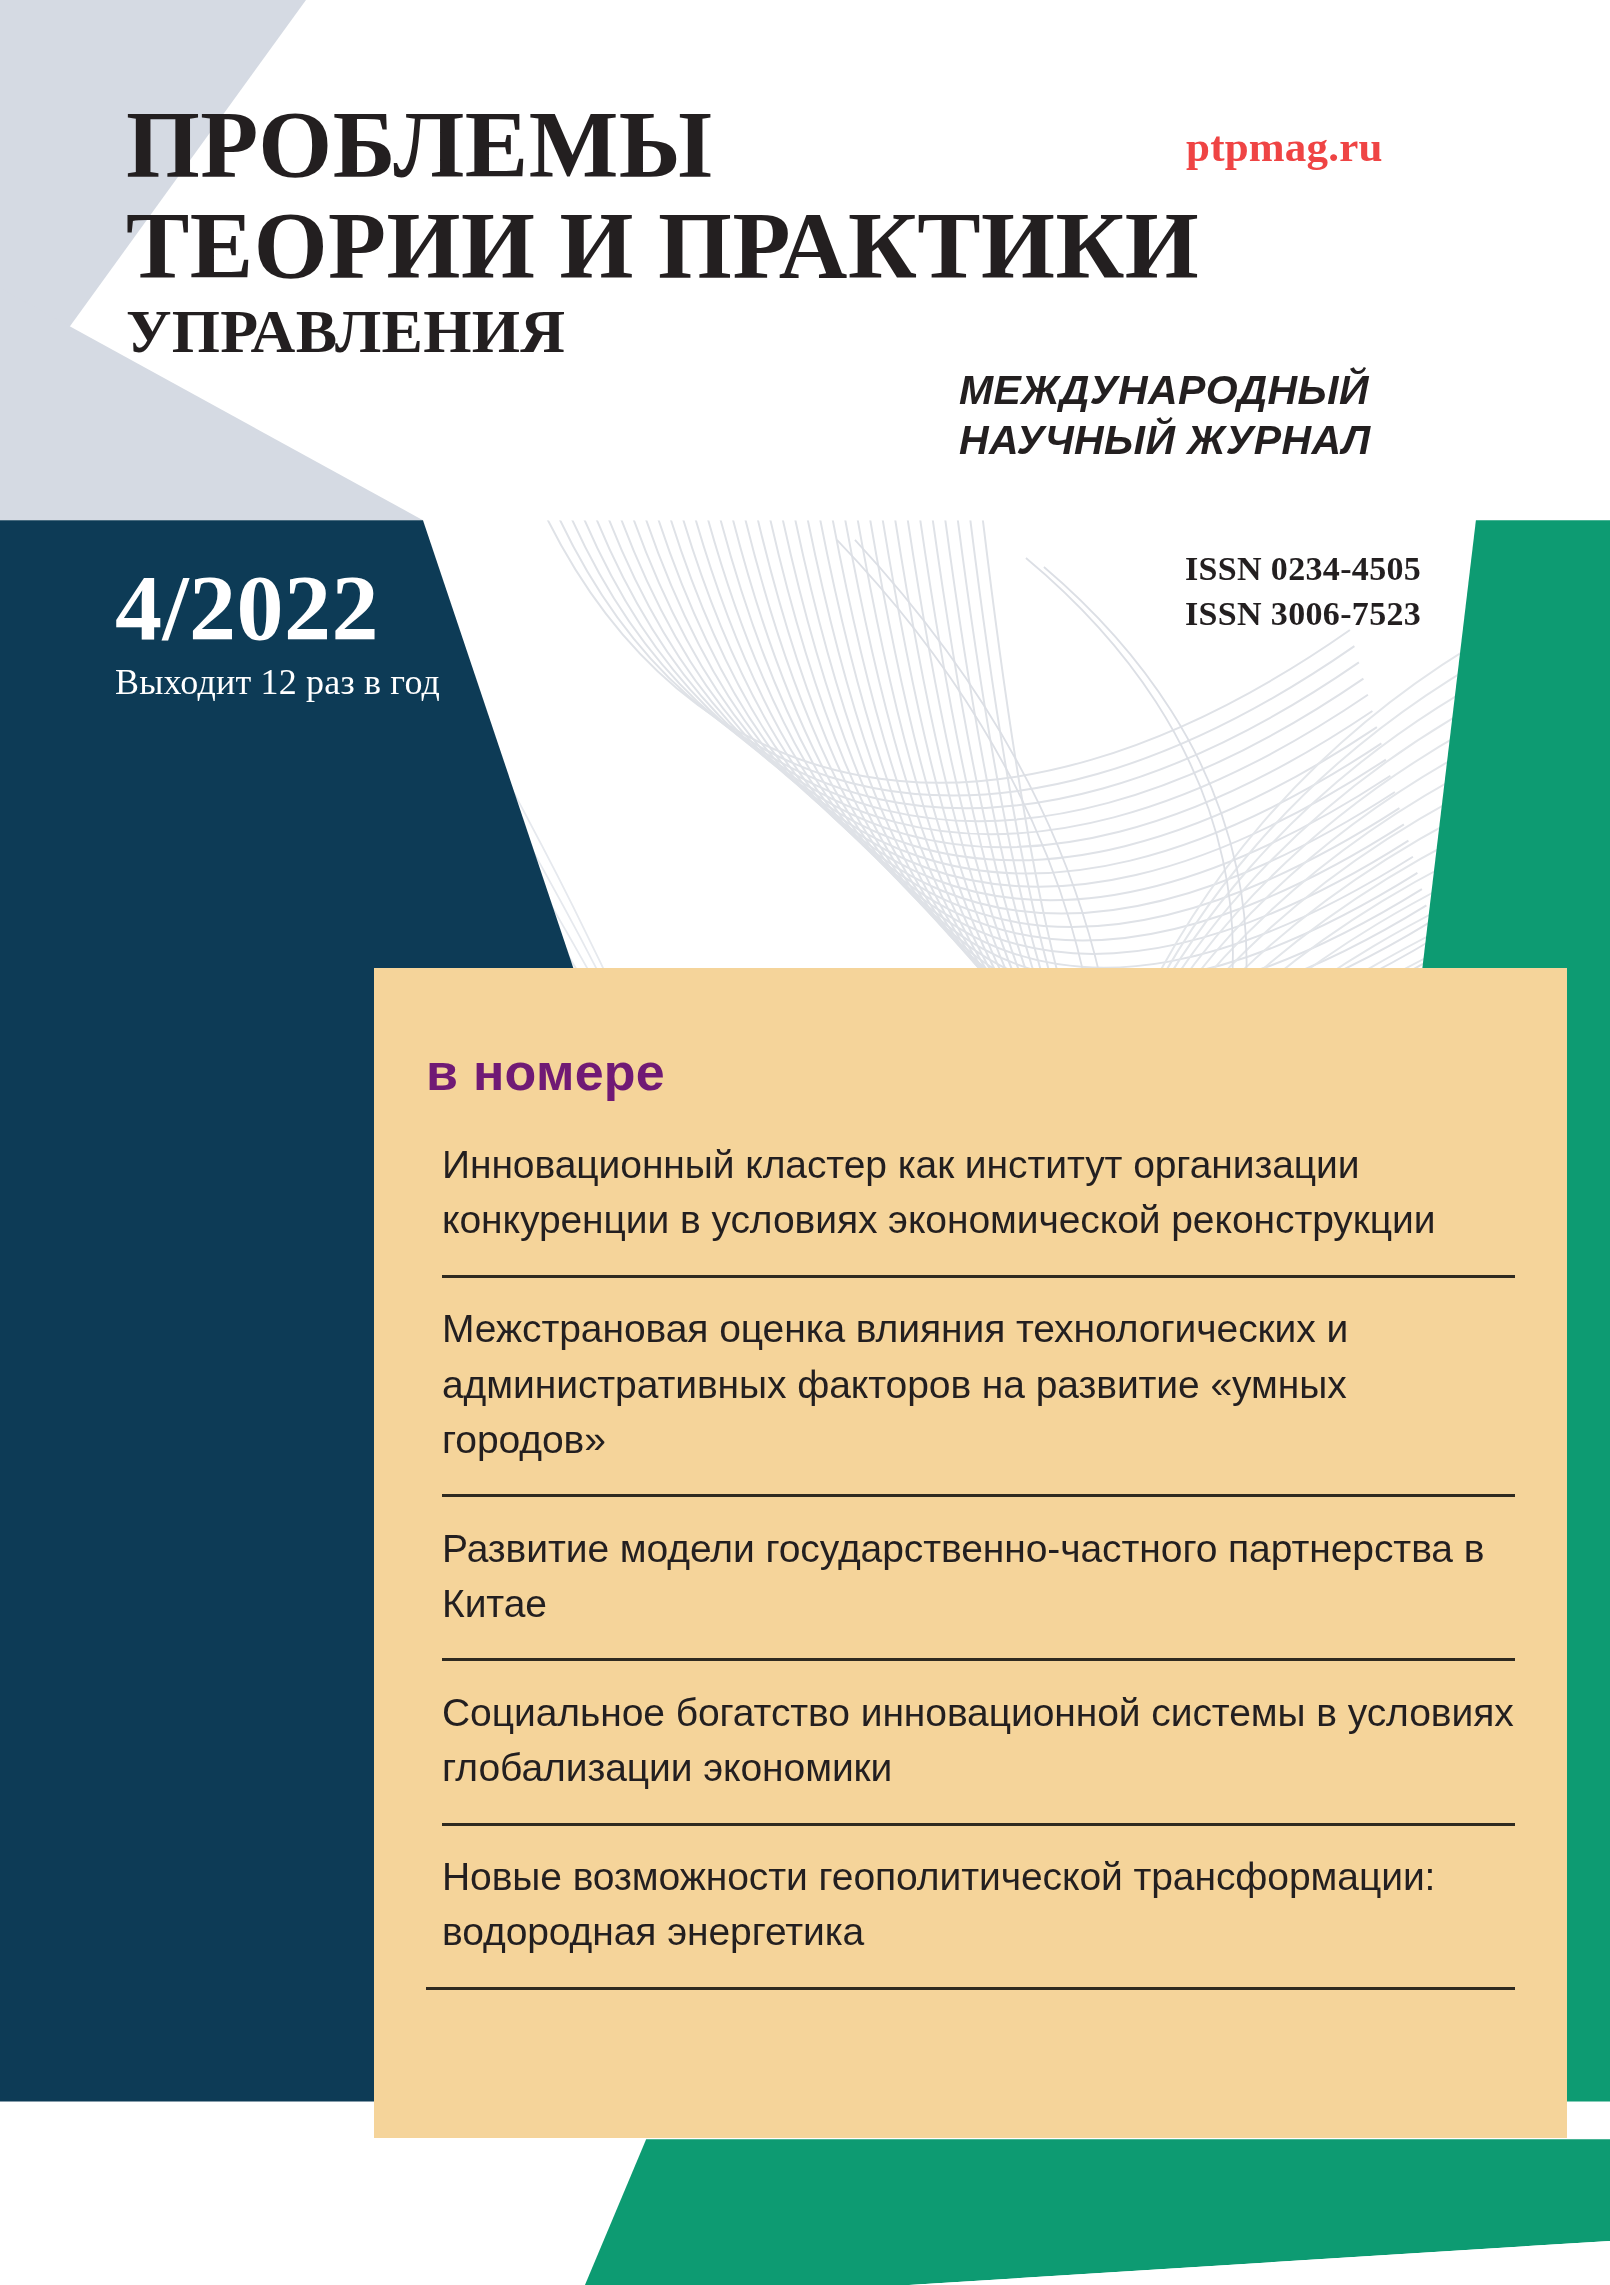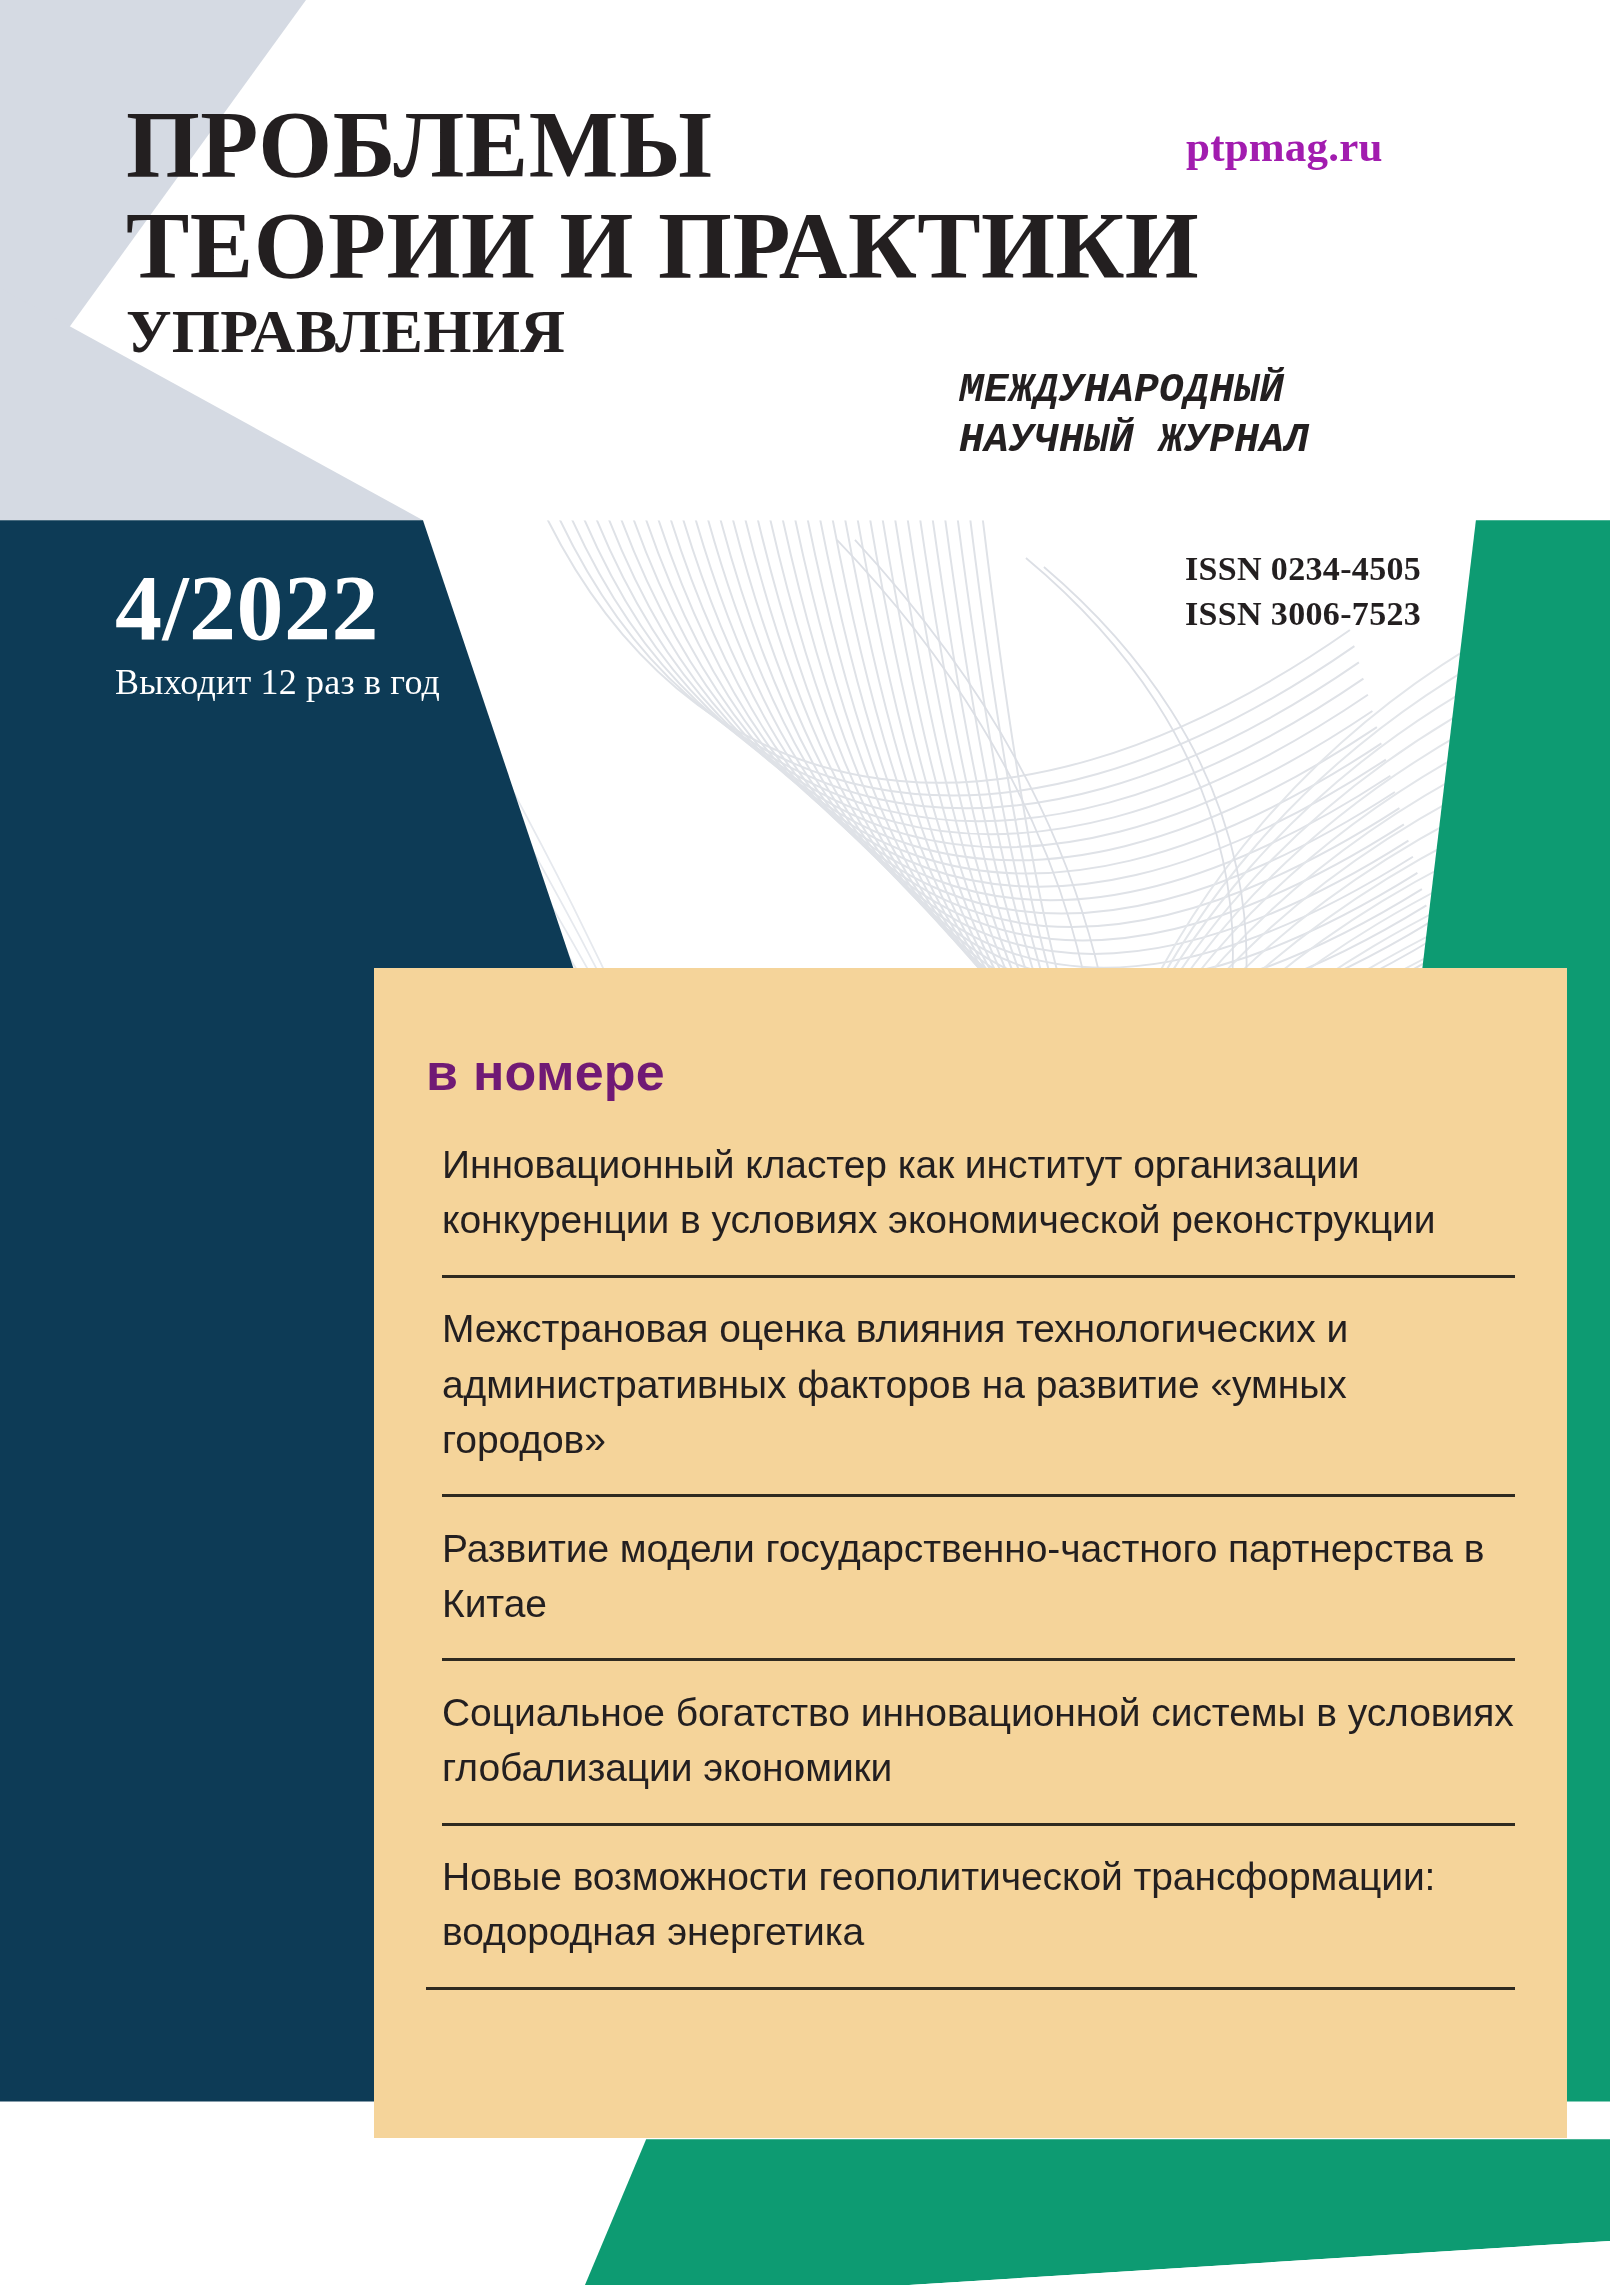--- a/index.html
+++ b/index.html
@@ -45,30 +45,30 @@
   .title-2 { font-size: 95px; margin-top: 12.6px; }
   .title-3 { font-size: 62px; margin-top: 12.6px; }
 
   .site-url {
     position: absolute;
     left: 1186px;
     top: 122px;
     font-family: "Liberation Serif", "DejaVu Serif", serif;
     font-weight: bold;
     font-size: 43px;
-    color: #a21caf;
+    color: #ef4444;
     letter-spacing: 0.005em;
     white-space: nowrap;
   }
 
   .subtitle {
     position: absolute;
     left: 959px;
     top: 365px;
-    font-family: Liberation Mono, monospace;
+    font-family: Liberation Sans, sans-serif;
     font-style: italic;
     font-weight: bold;
     font-size: 41px;
     line-height: 1.22;
     color: #231f20;
     letter-spacing: 0.01em;
     text-align: left;
     white-space: nowrap;
   }
 

